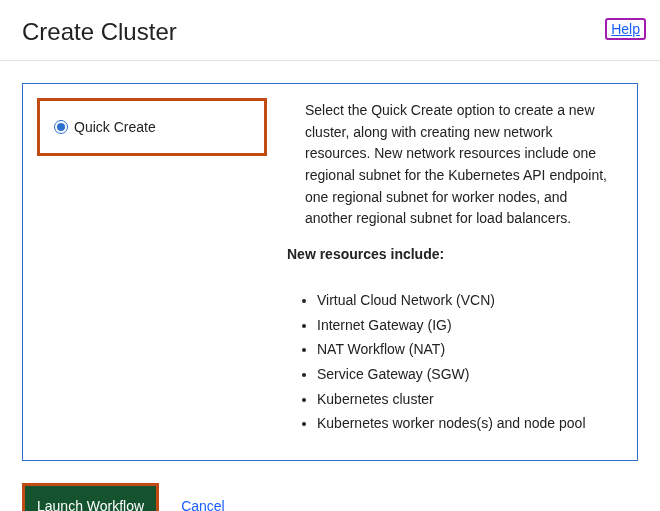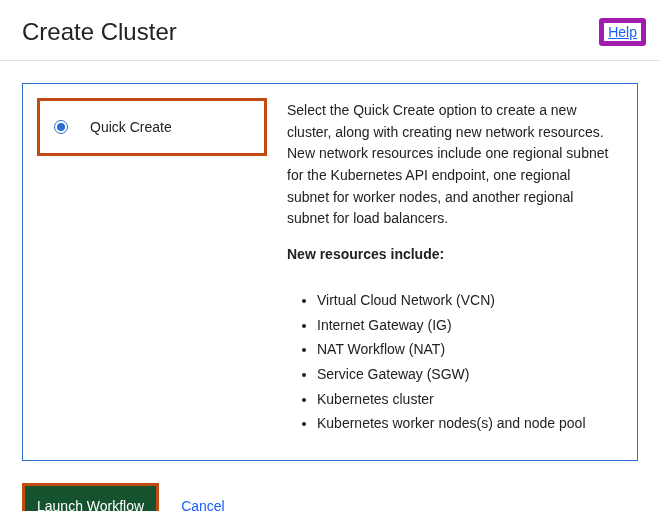--- a/index.html
+++ b/index.html
@@ -19,42 +19,42 @@
     }
     .page-title {
       font-size: 24px;
       font-weight: 400;
       color: #222;
     }
     .help-link {
       color: #1a5fff;
       text-decoration: underline;
       font-size: 14px;
-      border: 5px solid #a21caf;
+      border: 2px solid #a21caf;
       padding: 1px 4px;
       border-radius: 3px;
       cursor: pointer;
     }
     .content-panel {
       margin: 22px 22px 0 22px;
       border: 1px solid #2c6fce;
       display: flex;
       padding: 14px;
       background: #fff;
     }
     .options-col {
       width: 230px;
       flex-shrink: 0;
     }
     .option-box {
       border: 1px solid #d6d6d6;
       padding: 18px 14px;
       display: flex;
       align-items: center;
-      gap: 22px;
+      gap: 6px;
       cursor: pointer;
       margin-bottom: 18px;
     }
     .option-box.selected {
       border: 3px solid #c14b12;
     }
     .radio {
       width: 14px;
       height: 14px;
       border: 1px solid #888;
@@ -80,20 +80,21 @@
       color: #222;
     }
     .desc-col {
       padding: 2px 8px 8px 20px;
       flex: 1;
       line-height: 1.55;
       color: #222;
     }
     .desc-col p {
       margin-bottom: 14px;
+      margin-left: 18px;
     }
     .desc-col strong {
       font-weight: 700;
       display: block;
       margin-bottom: 24px;
     }
     .desc-col ul {
       padding-left: 30px;
     }
     .desc-col li {

